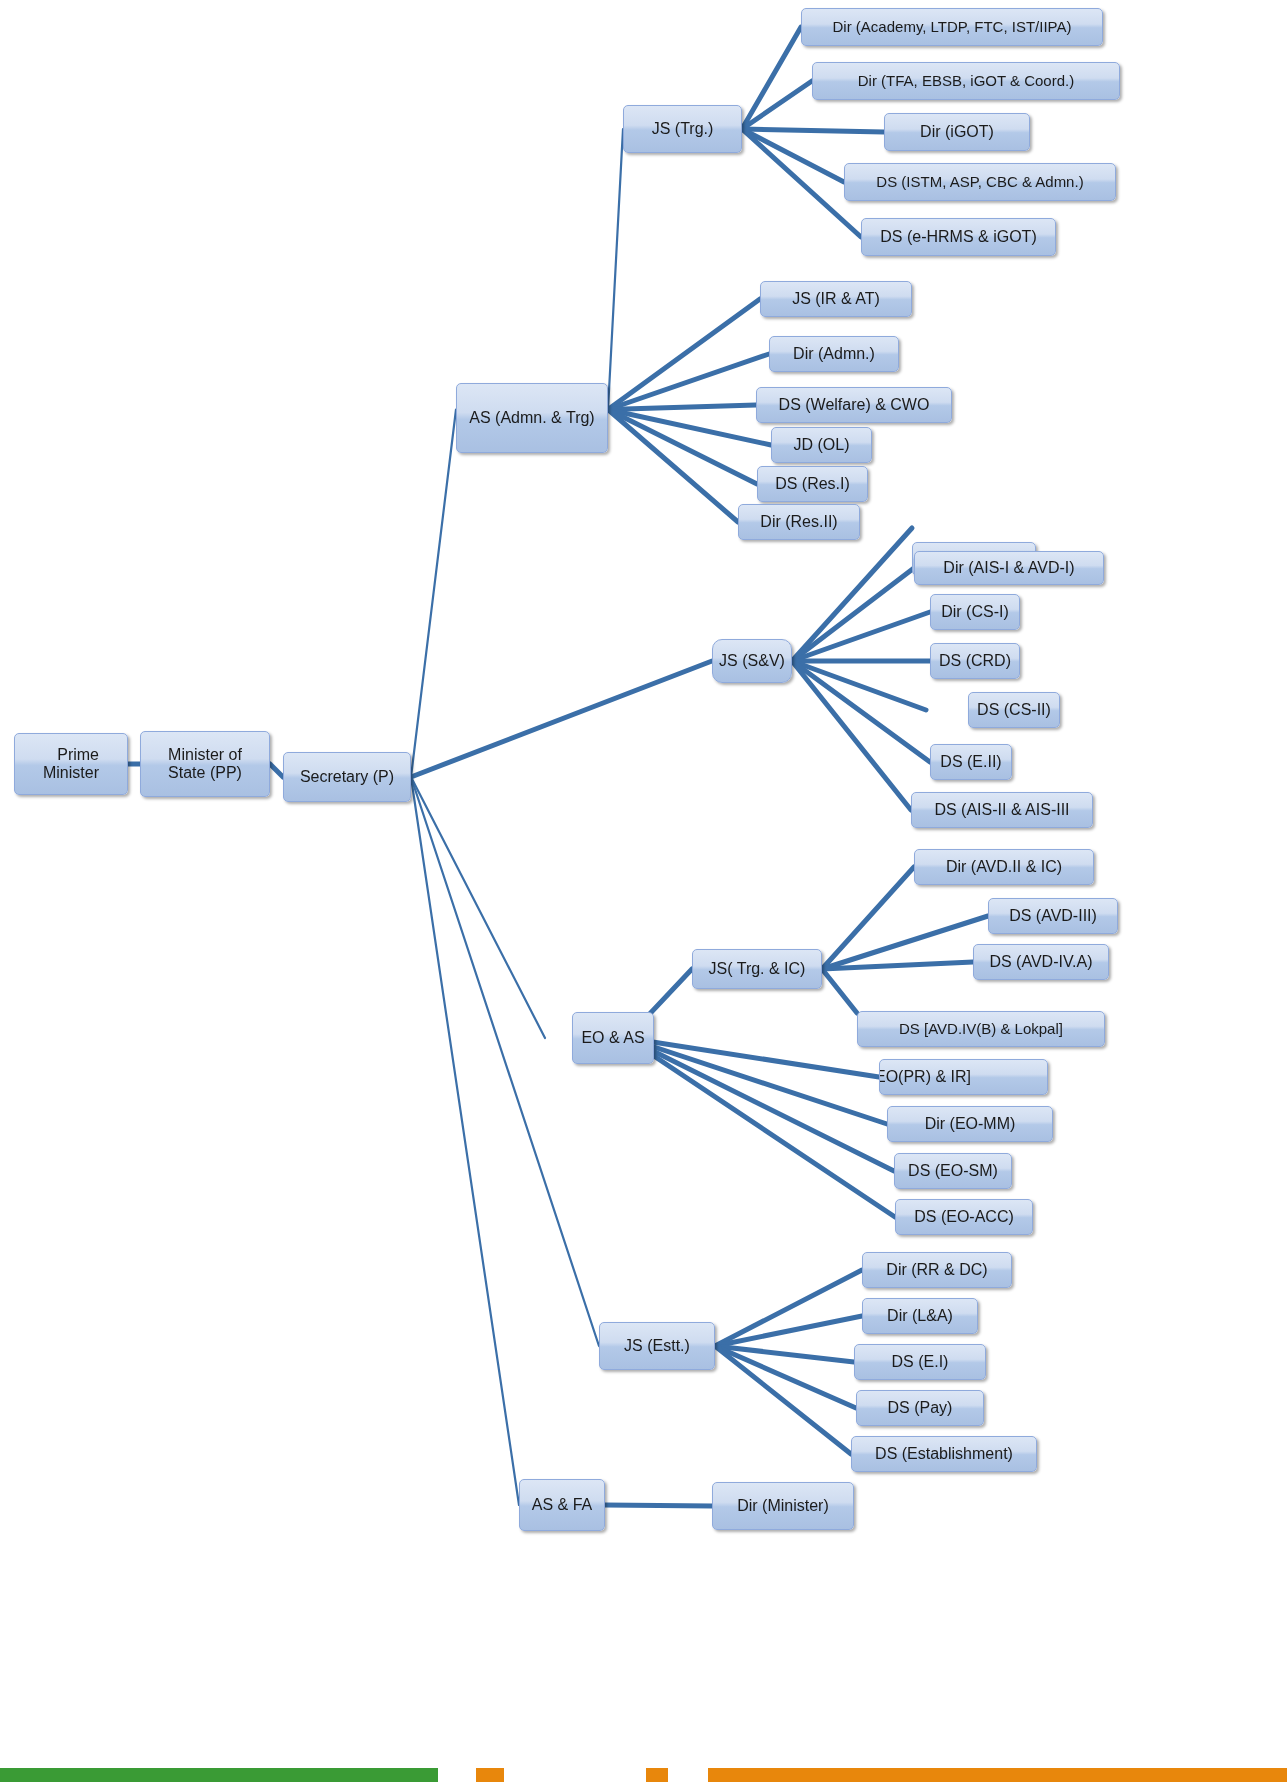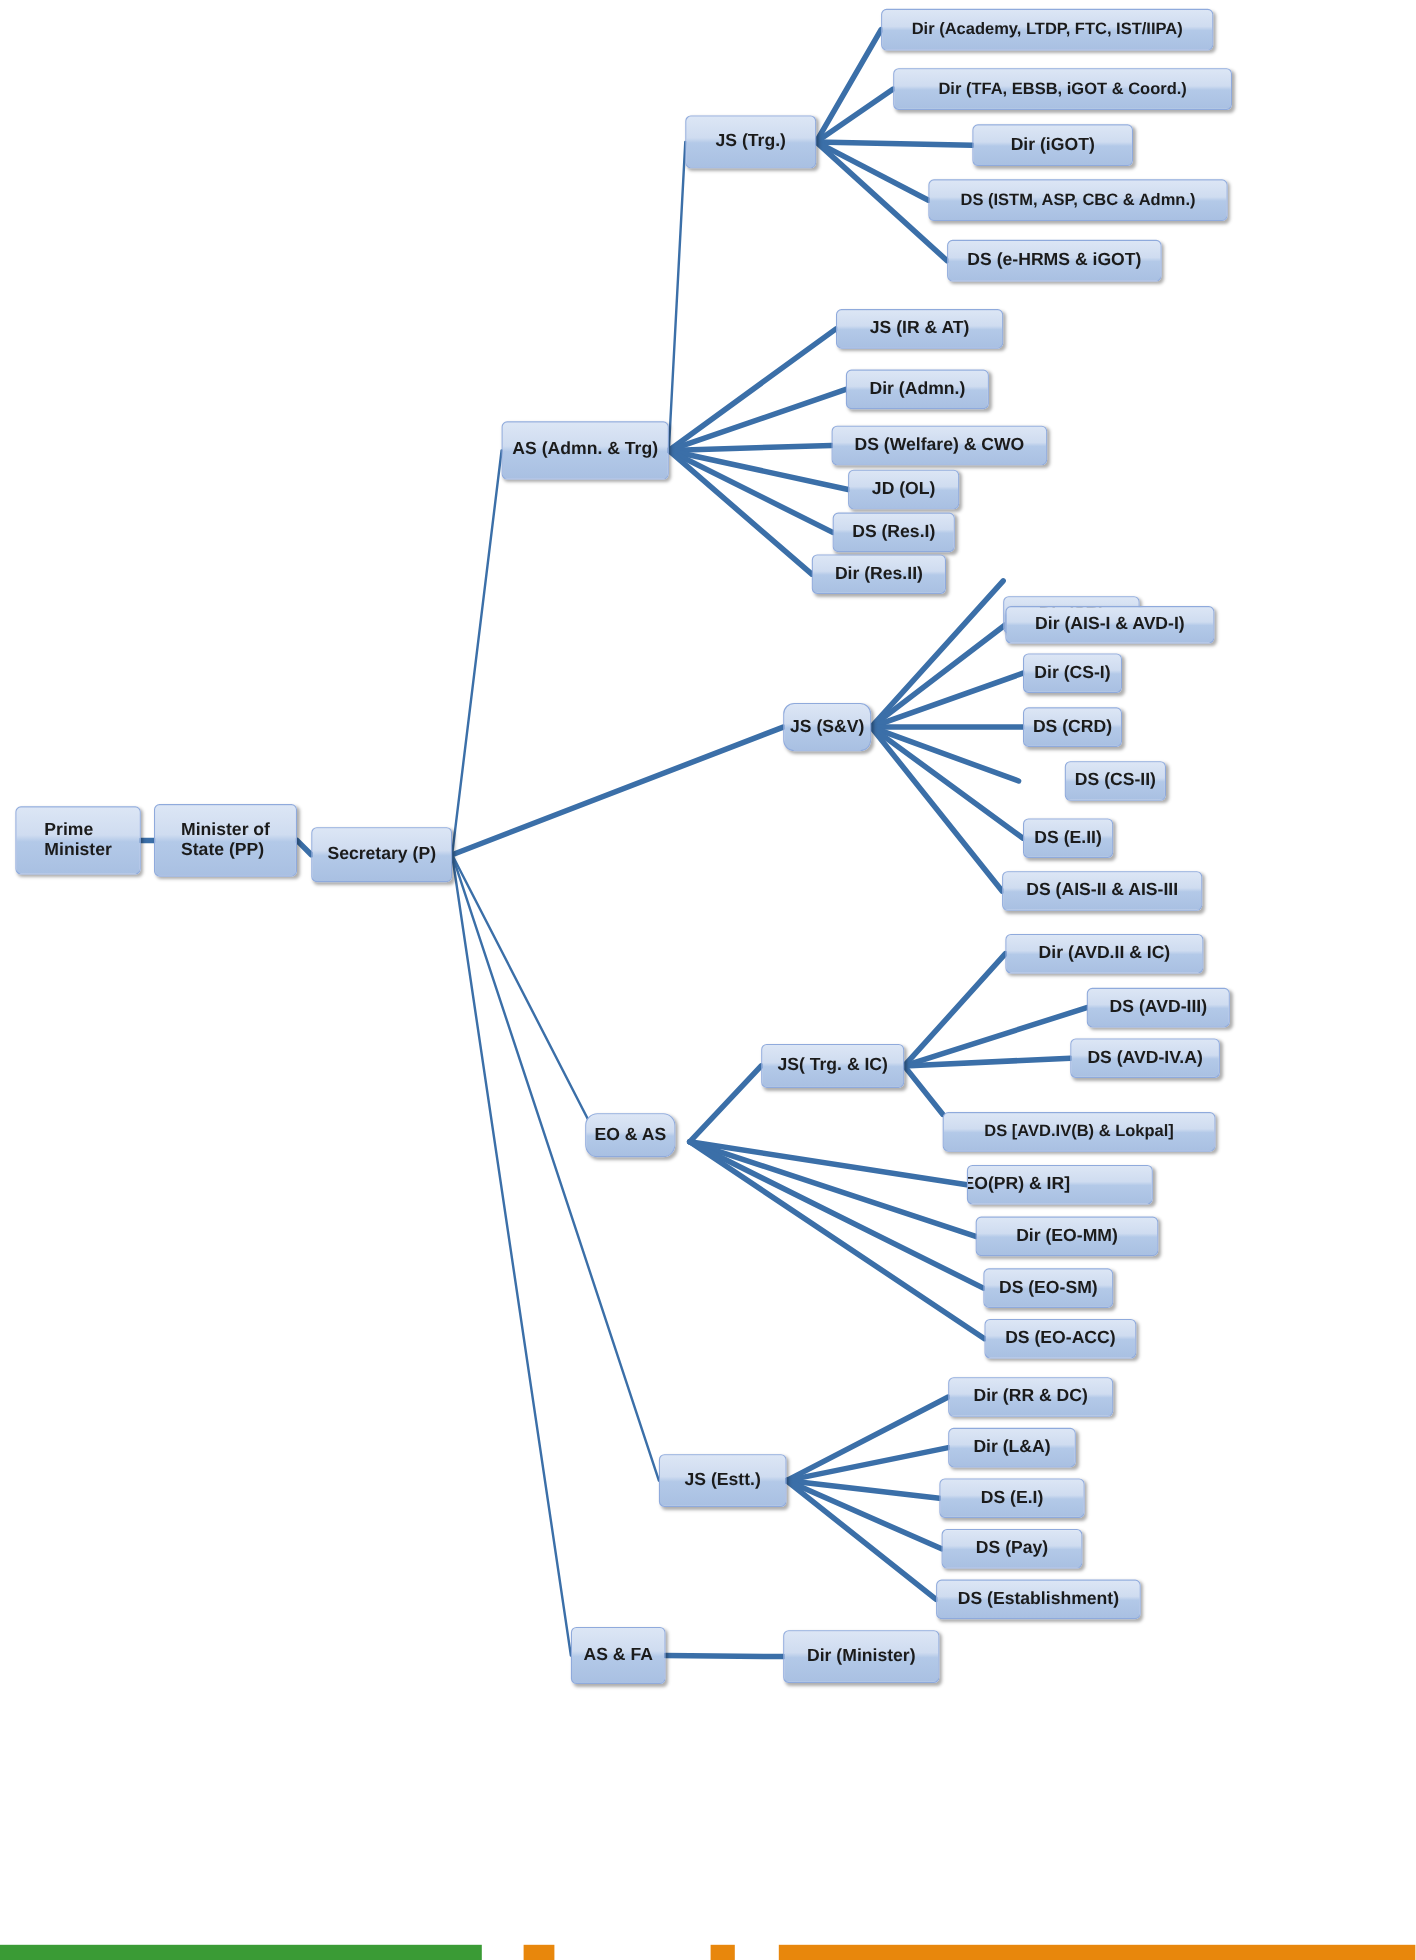--- a/index.html
+++ b/index.html
@@ -3,32 +3,31 @@
 <meta charset="utf-8">
 <style>
   html,body{margin:0;padding:0;background:#ffffff;}
   body{font-family:"Liberation Sans",sans-serif;}
   #stage{position:relative;width:1287px;height:1782px;background:#fff;overflow:hidden;}
   #edges{position:absolute;left:0;top:0;width:1287px;height:1782px;}
   .node{
     position:absolute;
     box-sizing:border-box;
     display:flex;align-items:center;justify-content:center;
-    text-align:left;
+    text-align:right;
     border:1px solid #8faadc;
     border-radius:5px;
     background:linear-gradient(to bottom,#dce6f5 0%,#cfdcf0 42%,#b3c9e8 52%,#a9c0e2 100%);
     box-shadow:2px 2px 3px rgba(0,0,0,0.32);
     color:#1b1b1b;
     font-size:16px;
     line-height:1.05;
     white-space:nowrap;
     overflow:hidden;
     padding:0 4px;
-    font-weight:bold;
   }
   .node.small{font-size:15px;}
   .node.clip{justify-content:flex-start;}
   .node.clip .lbl{margin-left:-9px;}
   .node.twoline{white-space:normal;line-height:1.15;}
   .flagbar{position:absolute;bottom:0;left:0;height:14px;width:100%;}
   .flag-seg{position:absolute;bottom:0;height:14px;}
 </style>
 </head>
 <body>
@@ -80,21 +79,21 @@
   <div id="nodes">
       <div class="node twoline" style="left: 14px; top: 733px; width: 114px; height: 62px;">
         <span class="lbl">Prime<br>Minister</span>
       </div>
       <div class="node twoline" style="left: 140px; top: 731px; width: 130px; height: 66px;">
         <span class="lbl">Minister of<br>State (PP)</span>
       </div>
       <div class="node" style="left: 283px; top: 752px; width: 128px; height: 50px;">
         <span class="lbl">Secretary (P)</span>
       </div>
-      <div class="node" style="left: 456px; top: 383px; width: 152px; height: 53px;">
+      <div class="node" style="left: 456px; top: 383px; width: 152px; height: 70px;">
         <span class="lbl">AS  (Admn. &amp; Trg)</span>
       </div>
       <div class="node" style="left: 623px; top: 105px; width: 119px; height: 48px;">
         <span class="lbl">JS (Trg.)</span>
       </div>
       <div class="node small" style="left: 801px; top: 8px; width: 302px; height: 38px;">
         <span class="lbl">Dir (Academy, LTDP, FTC, IST/IIPA)</span>
       </div>
       <div class="node small" style="left: 812px; top: 62px; width: 308px; height: 38px;">
         <span class="lbl">Dir (TFA, EBSB, iGOT &amp; Coord.)</span>
@@ -143,21 +142,21 @@
       </div>
       <div class="node" style="left: 926px; top: 692px; width: 92px; height: 36px; margin-left: 42px;">
         <span class="lbl">DS (CS-II)</span>
       </div>
       <div class="node" style="left: 930px; top: 744px; width: 82px; height: 36px;">
         <span class="lbl">DS (E.II)</span>
       </div>
       <div class="node" style="left: 911px; top: 792px; width: 182px; height: 36px;">
         <span class="lbl">DS (AIS-II &amp; AIS-III</span>
       </div>
-      <div class="node" style="left: 532px; top: 1012px; width: 82px; height: 40px; border-radius: 11px;">
+      <div class="node" style="left: 572px; top: 1012px; width: 82px; height: 52px;">
         <span class="lbl">EO &amp; AS</span>
       </div>
       <div class="node" style="left: 692px; top: 949px; width: 130px; height: 40px;">
         <span class="lbl">JS( Trg. &amp; IC)</span>
       </div>
       <div class="node" style="left: 914px; top: 849px; width: 180px; height: 36px;">
         <span class="lbl">Dir (AVD.II &amp; IC)</span>
       </div>
       <div class="node" style="left: 988px; top: 898px; width: 130px; height: 36px;">
         <span class="lbl">DS (AVD-III)</span>

